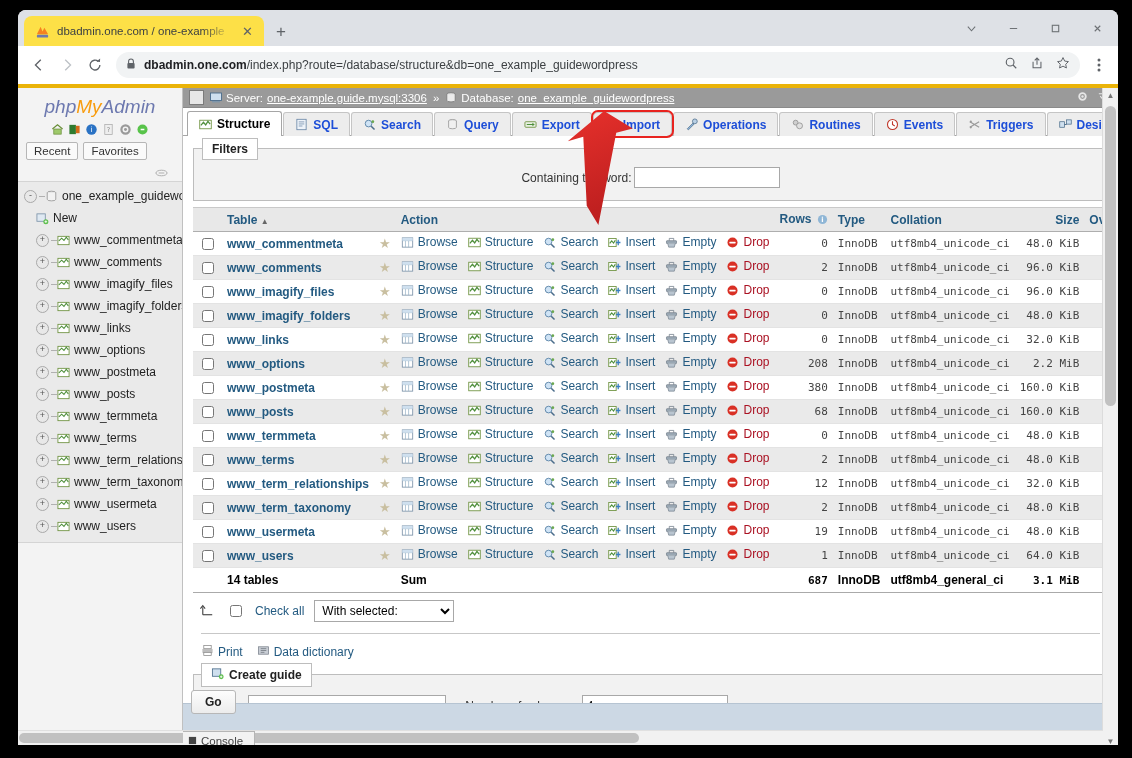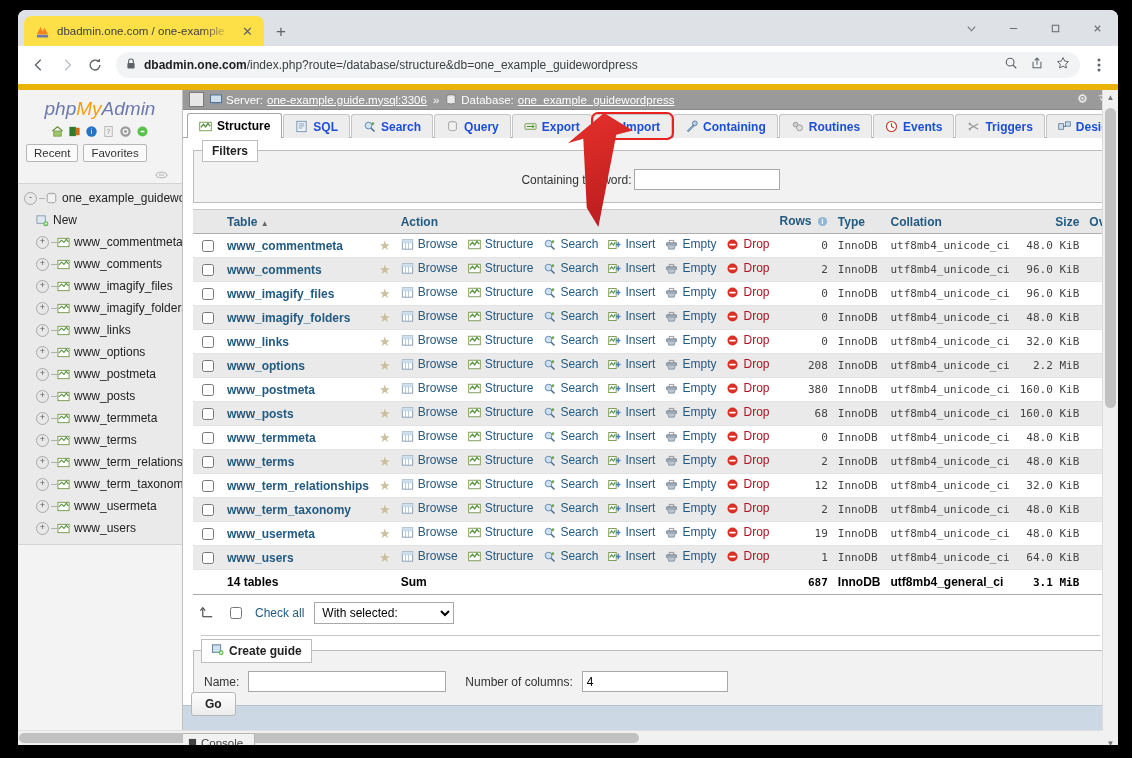--- a/index.html
+++ b/index.html
@@ -43,21 +43,21 @@
   .tab-close { color:#5f6368; font-size: 13px; line-height:1; padding:0 2px; }
   .newtab { font-size: 17px; color: #5f6368; padding: 0 10px 4px 12px; }
   .wincontrols {
     position: absolute; right: 0; top: 0; height: 36px;
     display: flex; align-items: center; gap: 0;
   }
   .wc { width: 42px; height: 36px; display:flex; align-items:center; justify-content:center; color:#6e7276; }
 
   .toolbar {
     height: 38px; background: #fff; display: flex; align-items: center;
-    padding: 0 8px; gap: 2px; border-bottom: 6px solid #eab308;
+    padding: 0 8px; gap: 2px; border-bottom: 4px solid #eab308;
   }
   .navbtn { width: 26px; height: 26px; display:flex; align-items:center; justify-content:center; color:#5f6368; }
   .omnibox {
     flex: 1 1 auto; height: 26px; background: #f1f3f4;
     border-radius: 13px; display: flex; align-items: center;
     padding: 0 10px; margin: 0 6px; gap: 8px;
   }
   .lock { color:#5f6368; font-size:10px; }
   .url { font-size: 12px; color: #3c4043; white-space: nowrap; }
   .url b { font-weight: 700; color:#202124; }
@@ -609,21 +609,21 @@
                   <path d="M4 7 H11" stroke="#c0392b" stroke-width="1.3"></path>
                   <path d="M5 5.2 L2.4 7 L5 8.8" fill="#c0392b"></path>
                 </svg></span>
               <span>Import</span>
             </div>
             <div class="ptab">
               <span class="ticn"><svg width="13" height="13" viewBox="0 0 14 14">
                   <path d="M2.4 11.6 L8.6 5.4 L9.8 6.6 L3.6 12.8 Z" fill="#8fb2d6" stroke="#4a6c8a" stroke-width="0.7"></path>
                   <circle cx="10.6" cy="3.6" r="2.6" fill="#b8cfe4" stroke="#4a6c8a" stroke-width="0.8"></circle>
                 </svg></span>
-              <span>Containing</span>
+              <span>Operations</span>
             </div>
             <div class="ptab">
               <span class="ticn"><svg width="13" height="13" viewBox="0 0 14 14">
                   <circle cx="5" cy="5" r="2.6" fill="#cfcfcf" stroke="#8a8a8a" stroke-width="0.8"></circle>
                   <circle cx="9.2" cy="8.4" r="3.2" fill="#e0e0e0" stroke="#8a8a8a" stroke-width="0.8"></circle>
                 </svg></span>
               <span>Routines</span>
             </div>
             <div class="ptab">
               <span class="ticn"><svg width="13" height="13" viewBox="0 0 14 14">
@@ -1491,20 +1491,41 @@
                     <path d="M1.5 5.5 L4 2.5 L6.5 5.5" stroke="#444" stroke-width="1.2" fill="none"></path>
                   </svg>
             </span>
             <input type="checkbox" class="chk" style="">
             <a href="#" style="color:#235a81;text-decoration:none">Check all</a>
             <select class="withsel" id="withsel"><option>With selected:</option></select>
           </div>
 
           <div class="hr"></div>
 
+          <div class="linkrow">
+            <a href="#" class="act">
+              <span>
+                <svg width="13" height="13" viewBox="0 0 14 14">
+                      <rect x="3" y="1.5" width="8" height="3.5" fill="#fff" stroke="#888" stroke-width="0.8"></rect>
+                      <rect x="1.5" y="5" width="11" height="5" rx="1" fill="#bdbdbd"></rect>
+                      <rect x="3" y="9" width="8" height="3.5" fill="#fff" stroke="#888" stroke-width="0.8"></rect>
+                    </svg>
+              </span>
+              <span>Print</span>
+            </a>
+            <a href="#" class="act">
+              <span>
+                <svg width="13" height="13" viewBox="0 0 14 14">
+                      <rect x="1.5" y="3" width="11" height="8" fill="#c8cdd4" stroke="#7b828c" stroke-width="0.8"></rect>
+                      <path d="M4 5 H10 M4 7 H10 M4 9 H8" stroke="#6a717a" stroke-width="0.8"></path>
+                    </svg>
+              </span>
+              <span>Data dictionary</span>
+            </a>
+          </div>
         </div>
 
         <div class="createwrap">
           <div class="legend" style="top:-11px;left:8px;z-index:3;">
             <span>
               <svg width="13" height="13" viewBox="0 0 14 14">
                     <rect x="1.5" y="2" width="9" height="8" fill="#cfe0ef" stroke="#4a6c8a" stroke-width="0.9"></rect>
                     <circle cx="11" cy="10.5" r="2.6" fill="#5fbf4f"></circle>
                     <path d="M11 9.2 V11.8 M9.7 10.5 H12.3" stroke="#fff" stroke-width="0.9"></path>
                   </svg>

